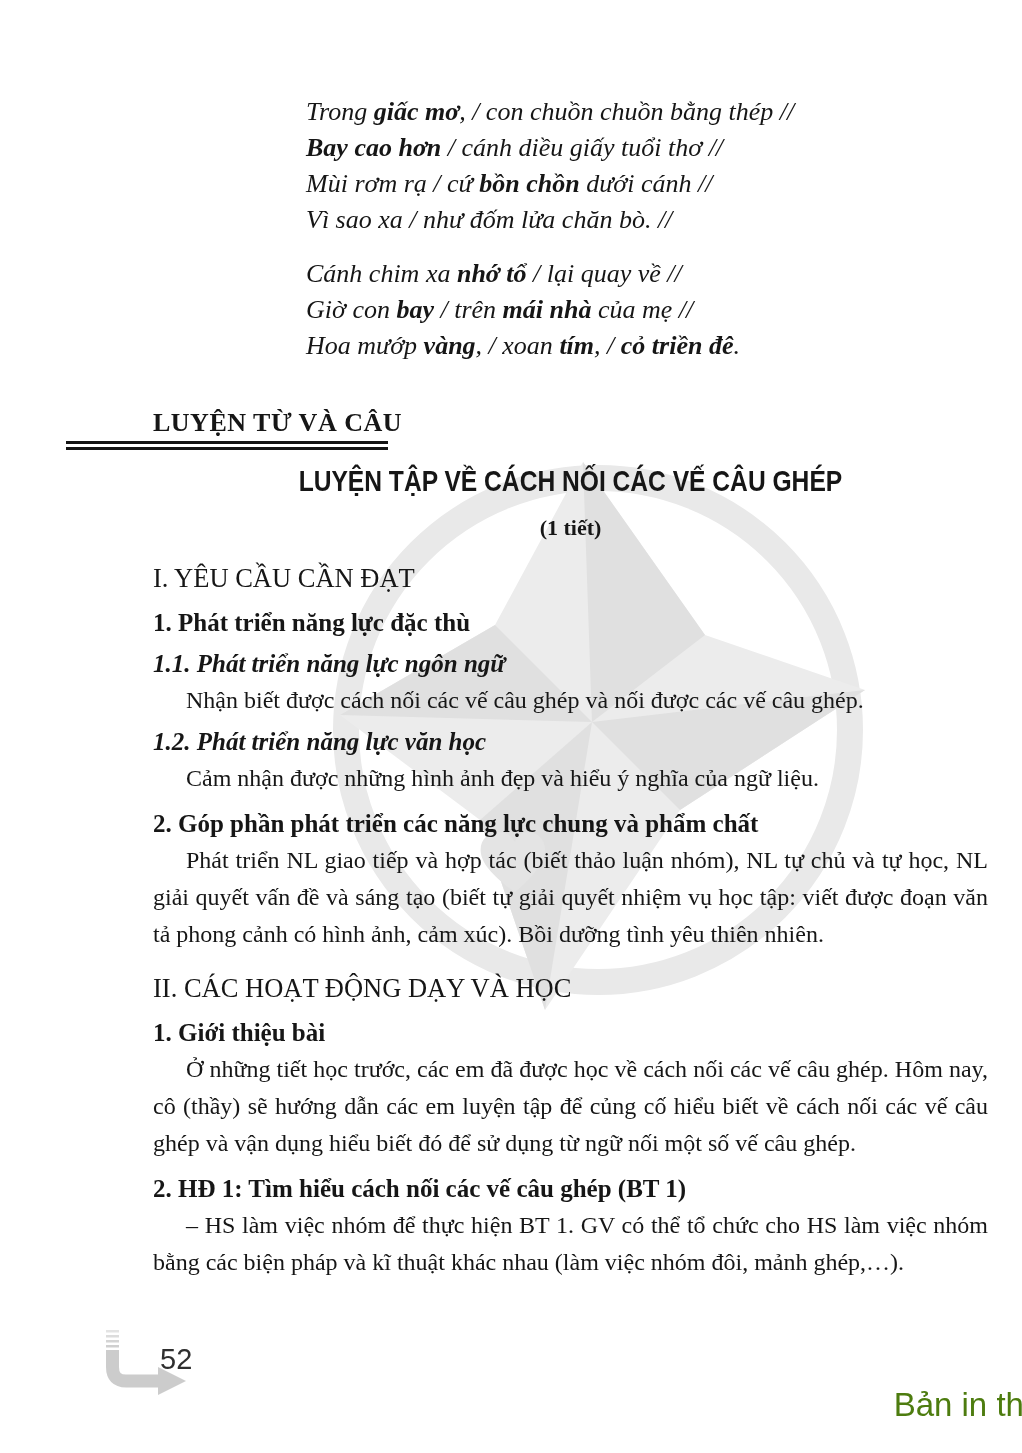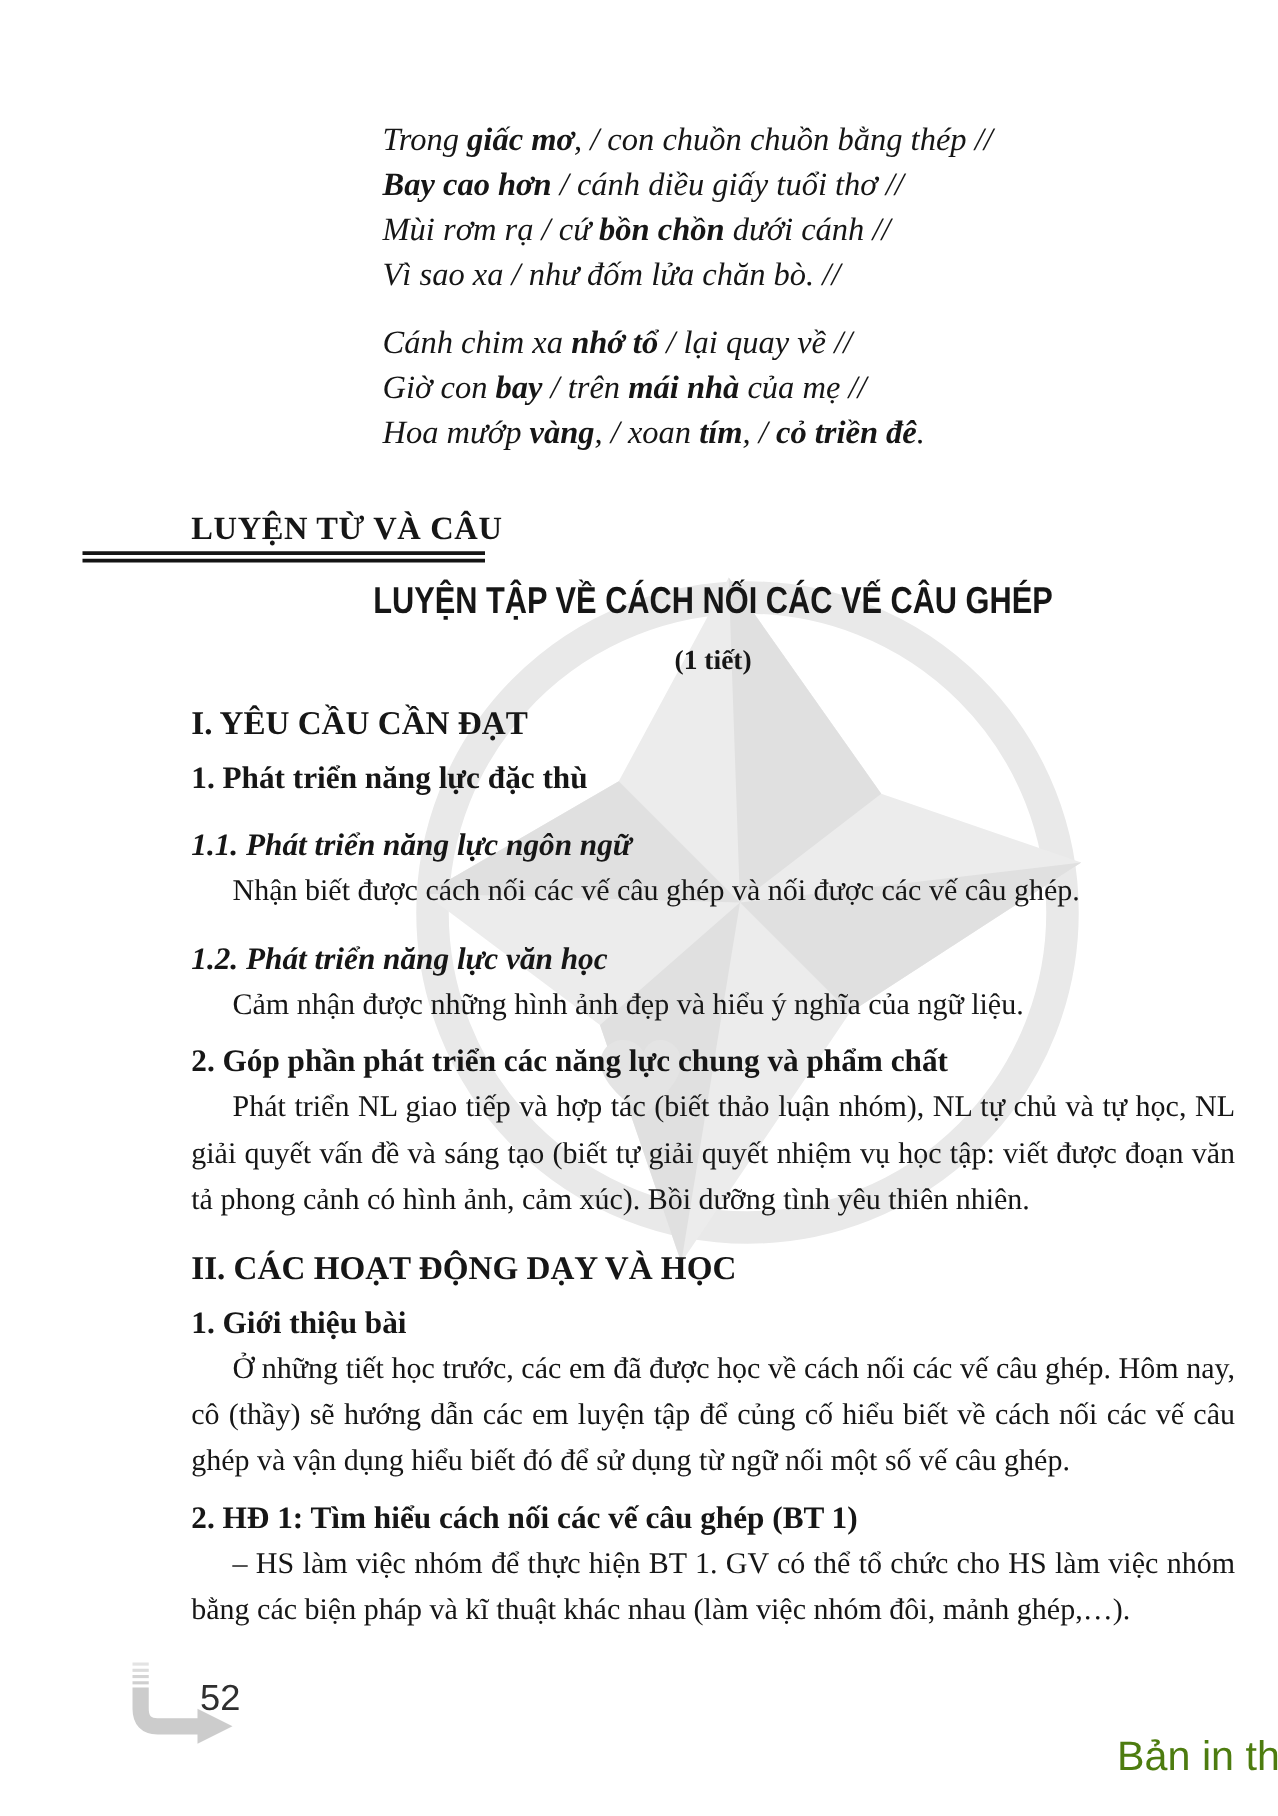--- a/index.html
+++ b/index.html
@@ -34,23 +34,23 @@
   .title{
     display:inline-block;
     font-family:"Liberation Sans","DejaVu Sans",sans-serif;
     font-weight:bold;font-size:30px;letter-spacing:0;
     transform:scaleX(.82);transform-origin:50% 50%;
     white-space:nowrap;
   }
   .duration{margin-top:6px;text-align:center;font-size:22px;line-height:30px;font-weight:bold;}
   
   .content{width:835px;}
-  .content .h-roman{margin-top:17px;font-weight:bold;font-size:26.5px;line-height:36px;}
+  .content .h-roman{margin-top:17px;font-weight:normal;font-size:26.5px;line-height:36px;}
   .content .h-num{margin-top:9px;font-weight:bold;font-size:25px;line-height:36px;}
-  .content .h-sub{margin-top:18px;font-weight:bold;font-style:italic;font-size:25px;line-height:36px;}
+  .content .h-sub{margin-top:5px;font-weight:bold;font-style:italic;font-size:25px;line-height:36px;}
   .content .p{
     margin:0;font-size:24px;line-height:37px;
     text-align:justify;text-indent:33px;
   }
   
   .corner-arrow{position:absolute;left:98px;top:1329px;z-index:1;}
   .pagenum{
     position:absolute;left:124px;top:1342px;z-index:2;
     font-family:"Liberation Sans","DejaVu Sans",sans-serif;
     font-size:29px;color:#2f2f2f;line-height:34px;margin-left:36px;

